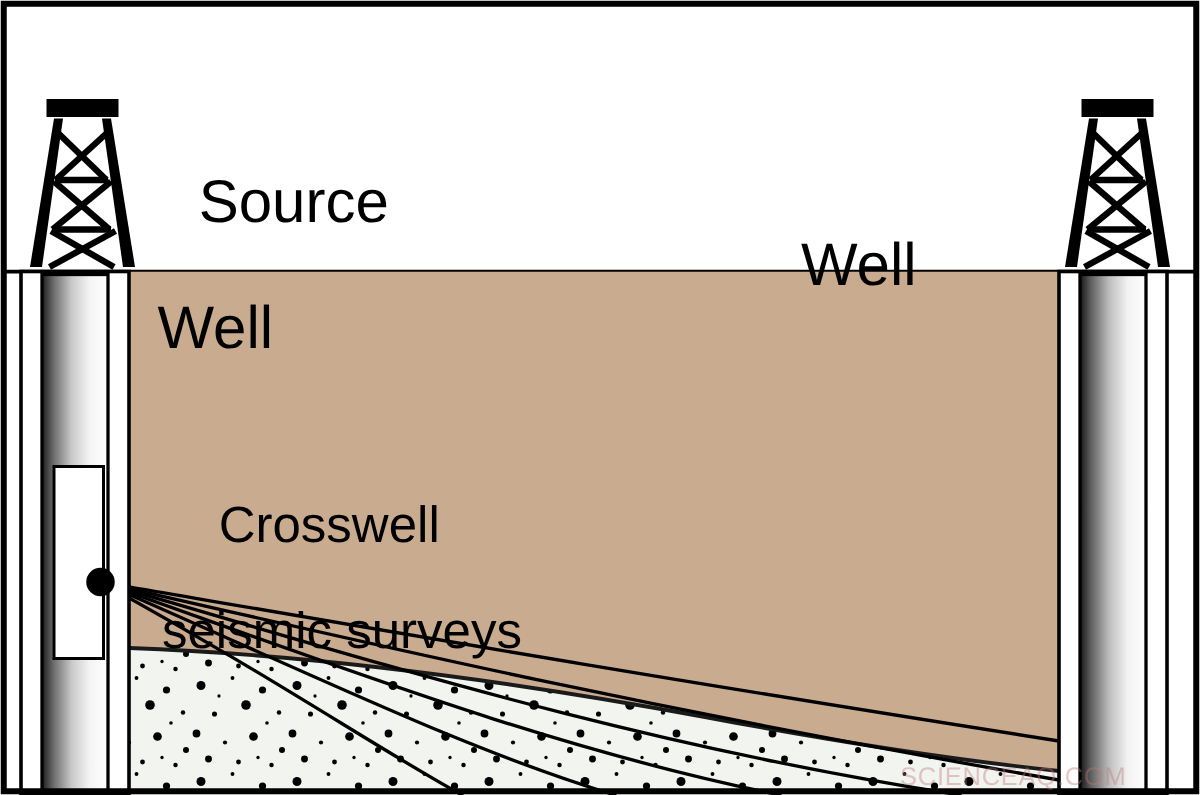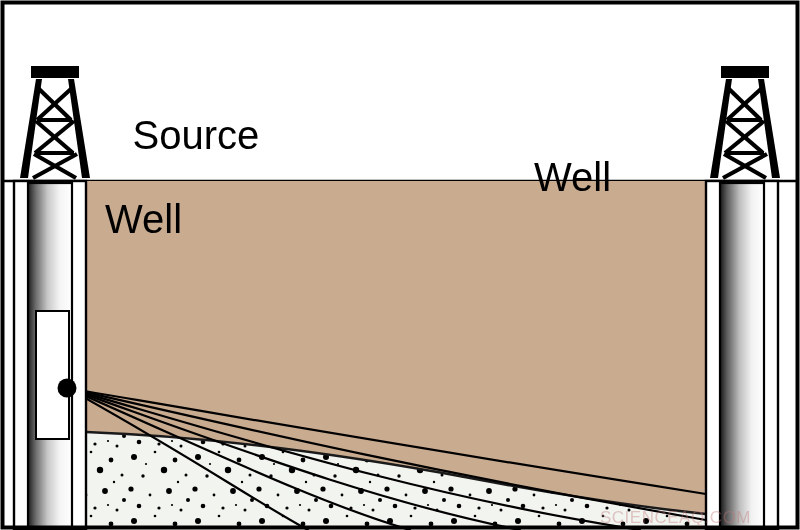--- a/index.html
+++ b/index.html
@@ -200,16 +200,20 @@
 
   <div class="lbl" id="source-well-label">
     <span class="l1">Source</span>
     <span class="l2">Well</span>
   </div>
 
   <div class="lbl" id="receiver-well-label">
     <span class="l2">Well</span>
   </div>
 
+  <div class="lbl" id="crosswell-label">
+    <span class="l1">Crosswell</span>
+    <span class="l2">seismic surveys</span>
+  </div>
 
   <div id="watermark">SCIENCEAQ.COM</div>
 
 </div>
 
 </body></html>

